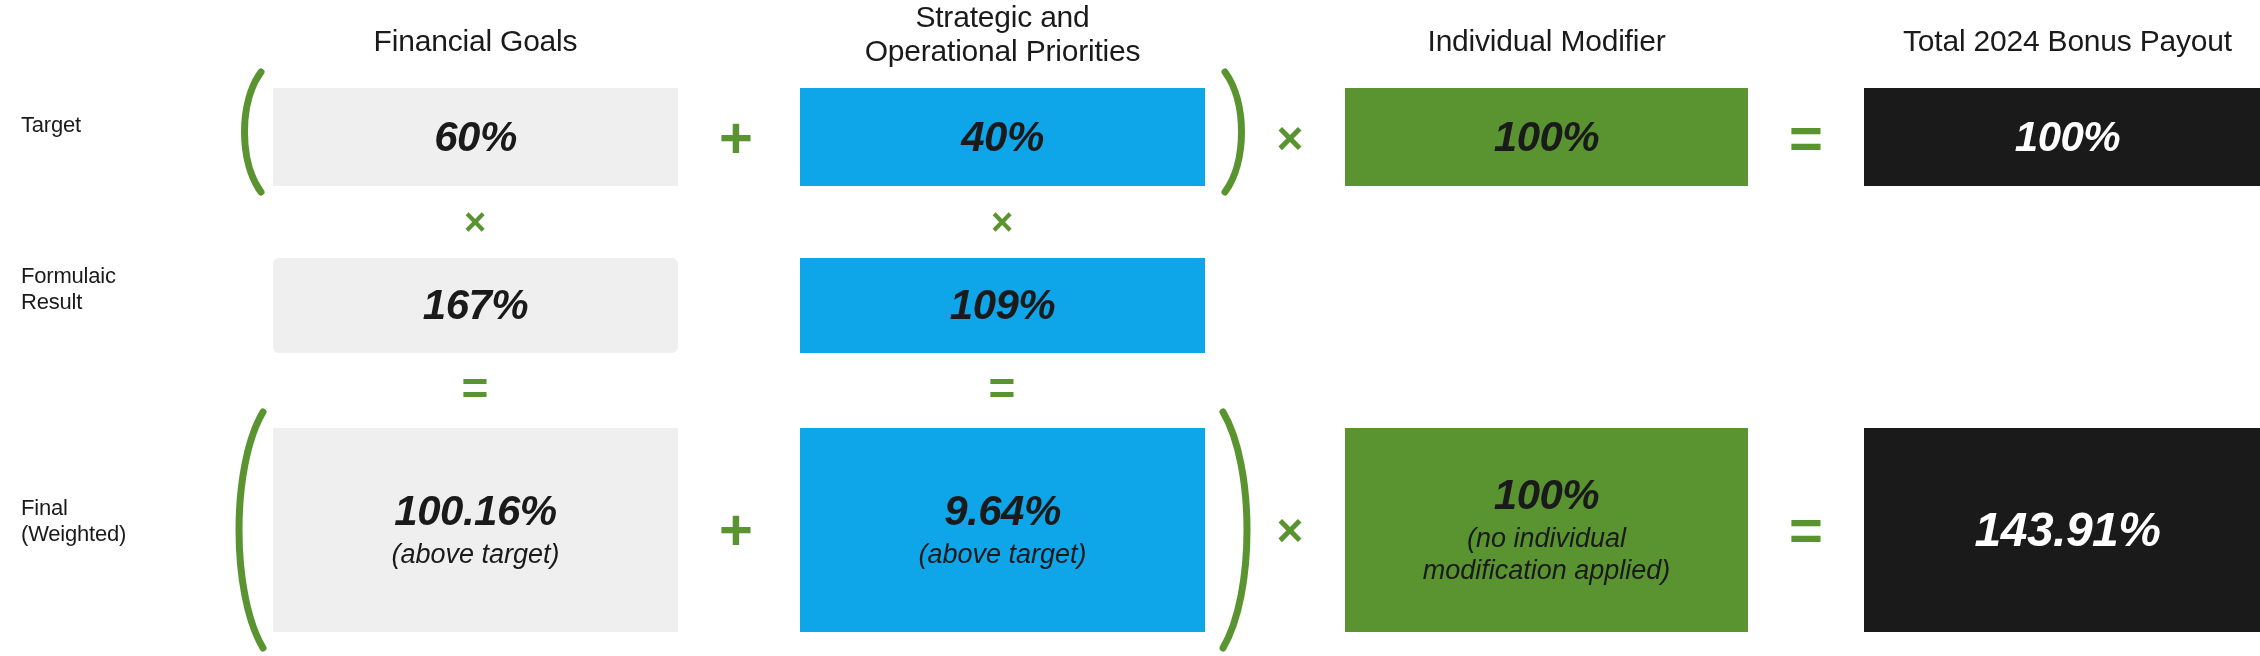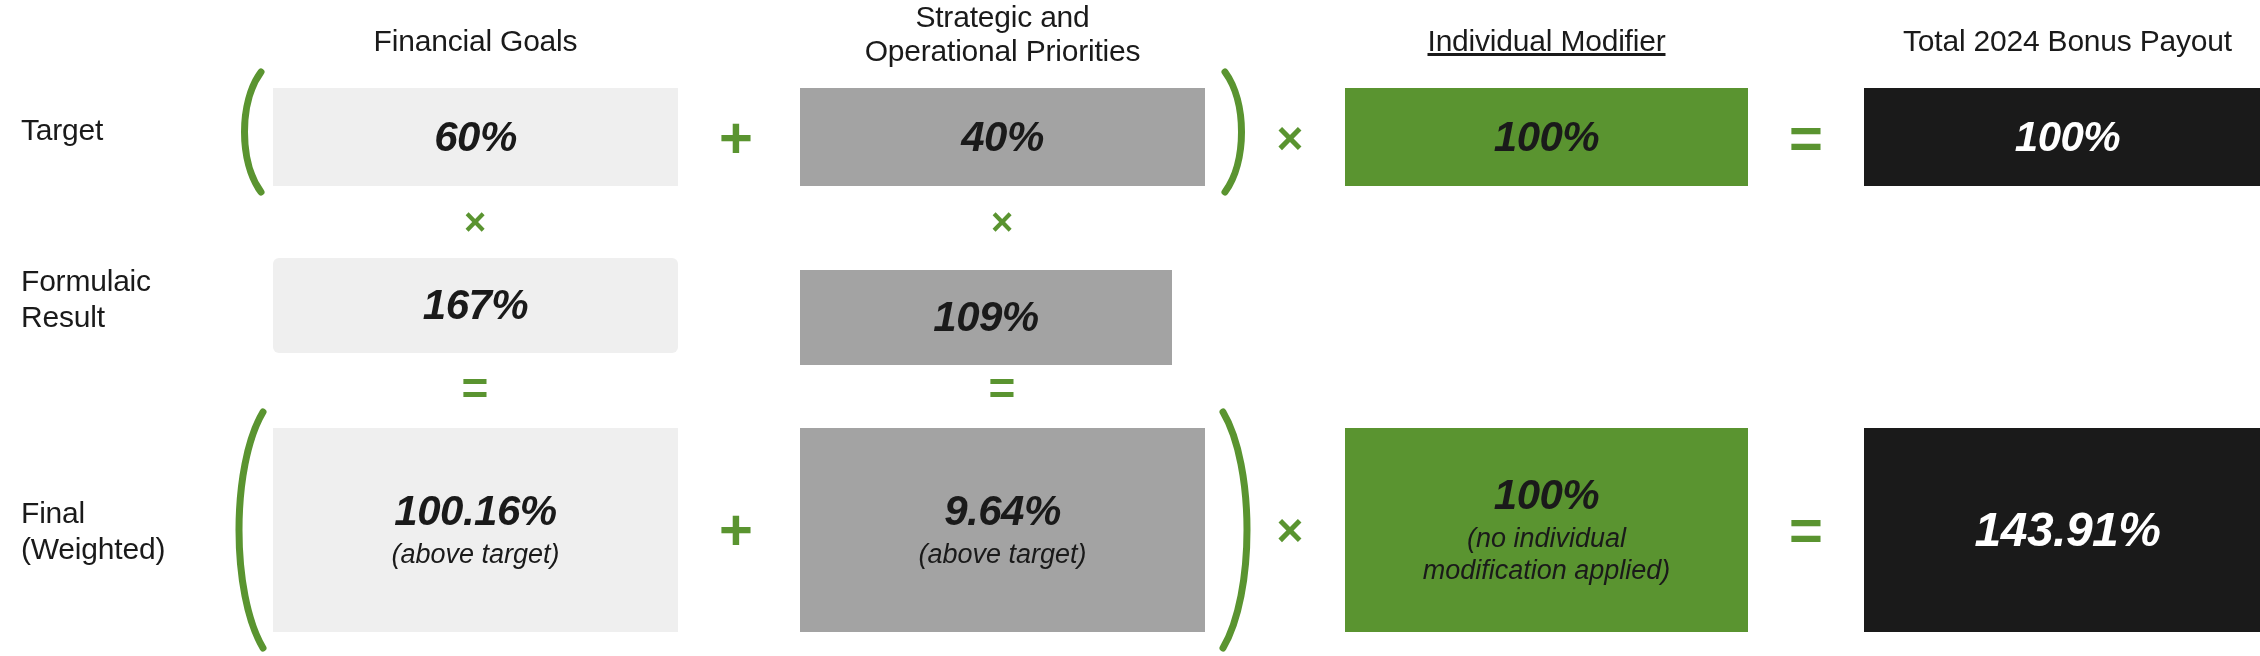--- a/index.html
+++ b/index.html
@@ -30,40 +30,40 @@
     color: #1a1a1a;
     letter-spacing: -0.2px;
   }
 
   
   .row-label {
     position: absolute;
     left: 8px;
     width: 205px;
     text-align: left;
-    font-size: 30px;
+    font-size: 22px;
     font-weight: 400;
     line-height: 1.2;
     color: #1a1a1a;
     letter-spacing: -0.2px;
   }
 
   
   .box {
     position: absolute;
     display: flex;
     flex-direction: column;
     align-items: center;
     justify-content: center;
     box-sizing: border-box;
     padding: 4px 10px;
     font-style: italic;
   }
   .box.light   { background: #efefef; }
-  .box.medium  { background: #a3a3a3; }
+  .box.medium  { background: #0ea5e9; }
   .box.green   { background: #5a9430; }
   .box.black   { background: #1a1a1a; }
 
   .box .value {
     font-size: 42px;
     font-weight: 700;
     line-height: 1.05;
     letter-spacing: -0.5px;
     color: #1a1a1a;
     white-space: nowrap;
@@ -111,21 +111,21 @@
 
   <div class="col-header" style="left:260px; top:24px; width:405px;">
     <span>Financial Goals</span>
   </div>
 
   <div class="col-header" style="left:787px; top:0px; width:405px;">
     <span>Strategic and</span><br>
     <span>Operational Priorities</span>
   </div>
 
-  <div class="col-header" style="left:1332px; top:24px; width:403px;text-decoration:underline;">
+  <div class="col-header" style="left:1332px; top:24px; width:403px;">
     <span>Individual Modifier</span>
   </div>
 
   <div class="col-header" style="left:1851px; top:24px; width:407px;">
     <span>Total 2024 Bonus Payout</span>
   </div>
 
   <div class="row-label" style="top:112px;">
     <span>Target</span>
   </div>
@@ -185,21 +185,21 @@
   </div>
 
   <div class="op times-sm" style="left:964px; top:202px; width:50px; height:40px;">
     <span>×</span>
   </div>
 
   <div class="box light" style="left:260px; top:258px; width:405px; height:95px;border-radius:6px;">
     <div class="value">167%</div>
   </div>
 
-  <div class="box medium" style="left:787px; top:270px; width:372px; height:95px;">
+  <div class="box medium" style="left:787px; top:258px; width:405px; height:95px;">
     <div class="value">109%</div>
   </div>
 
   <div class="op equals-sm" style="left:437px; top:368px; width:50px; height:40px;">
     <span>=</span>
   </div>
 
   <div class="op equals-sm" style="left:964px; top:368px; width:50px; height:40px;">
     <span>=</span>
   </div>

